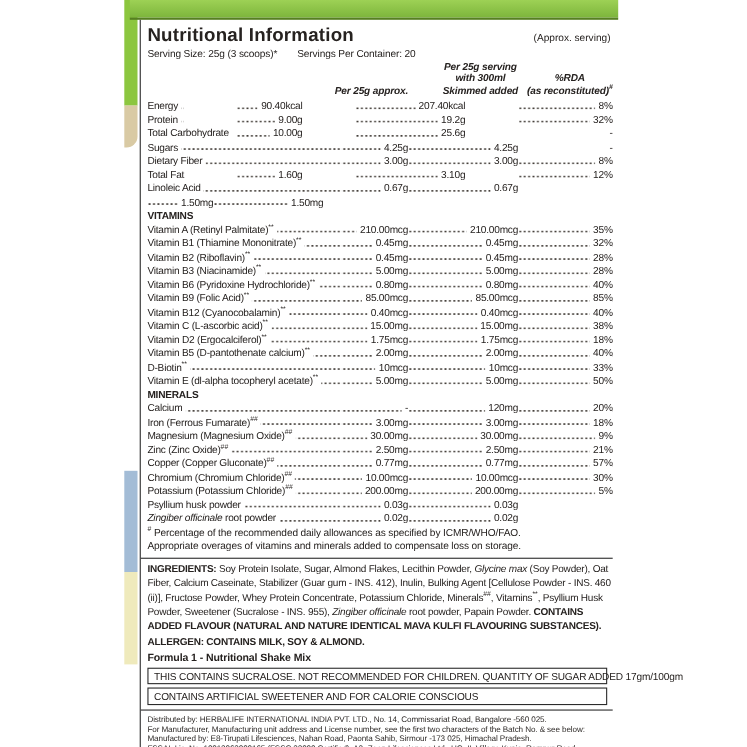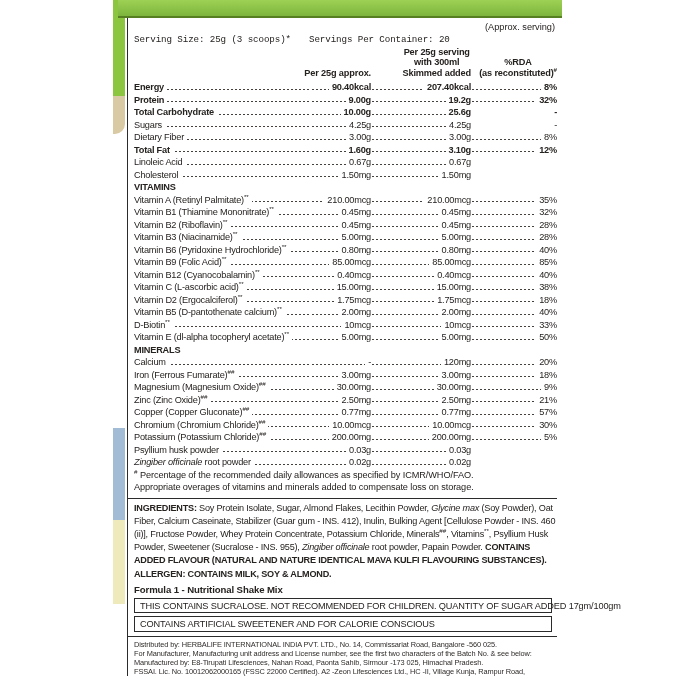--- a/index.html
+++ b/index.html
@@ -16,32 +16,32 @@
   .seg-yellow{top:520px;height:84px;background:#efeabc;}
 
   .label{position:absolute;left:118px;top:0;width:444px;}
   .greenbar{height:16px;background:linear-gradient(#9dd155,#7db53c);border-bottom:2px solid #567f22;}
   .content{margin-left:9px;width:430px;box-sizing:border-box;border-left:1px solid #2b2b2b;padding-left:6px;}
 
   .titlebar{display:flex;align-items:baseline;padding-top:4px;}
   .title{font-size:17px;font-weight:bold;letter-spacing:.2px;}
   .approx{margin-left:auto;font-size:9.2px;padding-right:2px;}
 
-  .servingline{font-size:9.2px;margin-top:2px;letter-spacing:-.1px;font-family:Liberation Mono, monospace;}
+  .servingline{font-size:9.2px;margin-top:2px;letter-spacing:-.1px;}
   .servingline span{margin-right:18px;}
 
   .heads{position:relative;height:36px;font-size:9.2px;font-weight:bold;line-height:10.8px;letter-spacing:-.15px;}
-  .h-abs{position:absolute;bottom:2px;}
+  .h-abs{position:absolute;bottom:2px;font-style:italic;}
   .h1{right:186px;text-align:left;padding-left:47px;}
   .h2{right:86px;text-align:center;}
   .h3{right:0;text-align:center;}
 
   
   .r{display:flex;font-size:9.2px;line-height:12.5px;height:12.5px;letter-spacing:-.2px;align-items:stretch;}
-  .r.b{font-weight:bold;}
+  .r.b{font-weight:normal;gap:48px;}
   .r.sect{font-weight:bold;display:block;}
   .r.note{display:block;letter-spacing:-.1px;}
   .cn{flex:1 1 auto;min-width:0;text-align:left;}
   .cv{flex:0 0 auto;text-align:right;}
   .v1{width:60px;} .v2{width:100px;} .v3{width:86px;}
   .dots{
     background-image:radial-gradient(circle, #46413c 0.8px, transparent 1px);
     background-size:4px 3px;background-repeat:repeat-x;
     background-position:0 calc(100% - 3px);
   }
@@ -65,20 +65,21 @@
 <div class="strip-seg seg-green"></div>
 <div class="strip-seg seg-tan"></div>
 <div class="strip-seg seg-blue"></div>
 <div class="strip-seg seg-yellow"></div>
 
 <div class="label">
   <div class="greenbar"></div>
   <div class="content">
 
     <div class="titlebar">
+      <div class="title">Nutritional Information</div>
       <div class="approx">(Approx. serving)</div>
     </div>
 
     <div class="servingline">
       <span>Serving Size: 25g (3 scoops)*</span><span>Servings Per Container: 20</span>
     </div>
 
     <div class="heads">
       <div class="h-abs h1">Per 25g approx.</div>
       <div class="h-abs h2">
@@ -129,21 +130,20 @@
           <div class="cv v2 dots"><span>3.10g</span></div>
           <div class="cv v3 dots"><span>12%</span></div>
         </div>
         <div class="r">
           <div class="cn dots"><span>Linoleic Acid</span></div>
           <div class="cv v1 dots"><span>0.67g</span></div>
           <div class="cv v2 dots"><span>0.67g</span></div>
           <div class="cv v3"></div>
         </div>
         <div class="r">
-          <div class="cn dots"><span>Cholesterol</span></div>
           <div class="cv v1 dots"><span>1.50mg</span></div>
           <div class="cv v2 dots"><span>1.50mg</span></div>
           <div class="cv v3"></div>
         </div>
         <div class="r sect">VITAMINS</div>
         <div class="r">
           <div class="cn dots"><span>Vitamin A (Retinyl Palmitate)<sup>**</sup></span></div>
           <div class="cv v1 dots"><span>210.00mcg</span></div>
           <div class="cv v2 dots"><span>210.00mcg</span></div>
           <div class="cv v3 dots"><span>35%</span></div>

